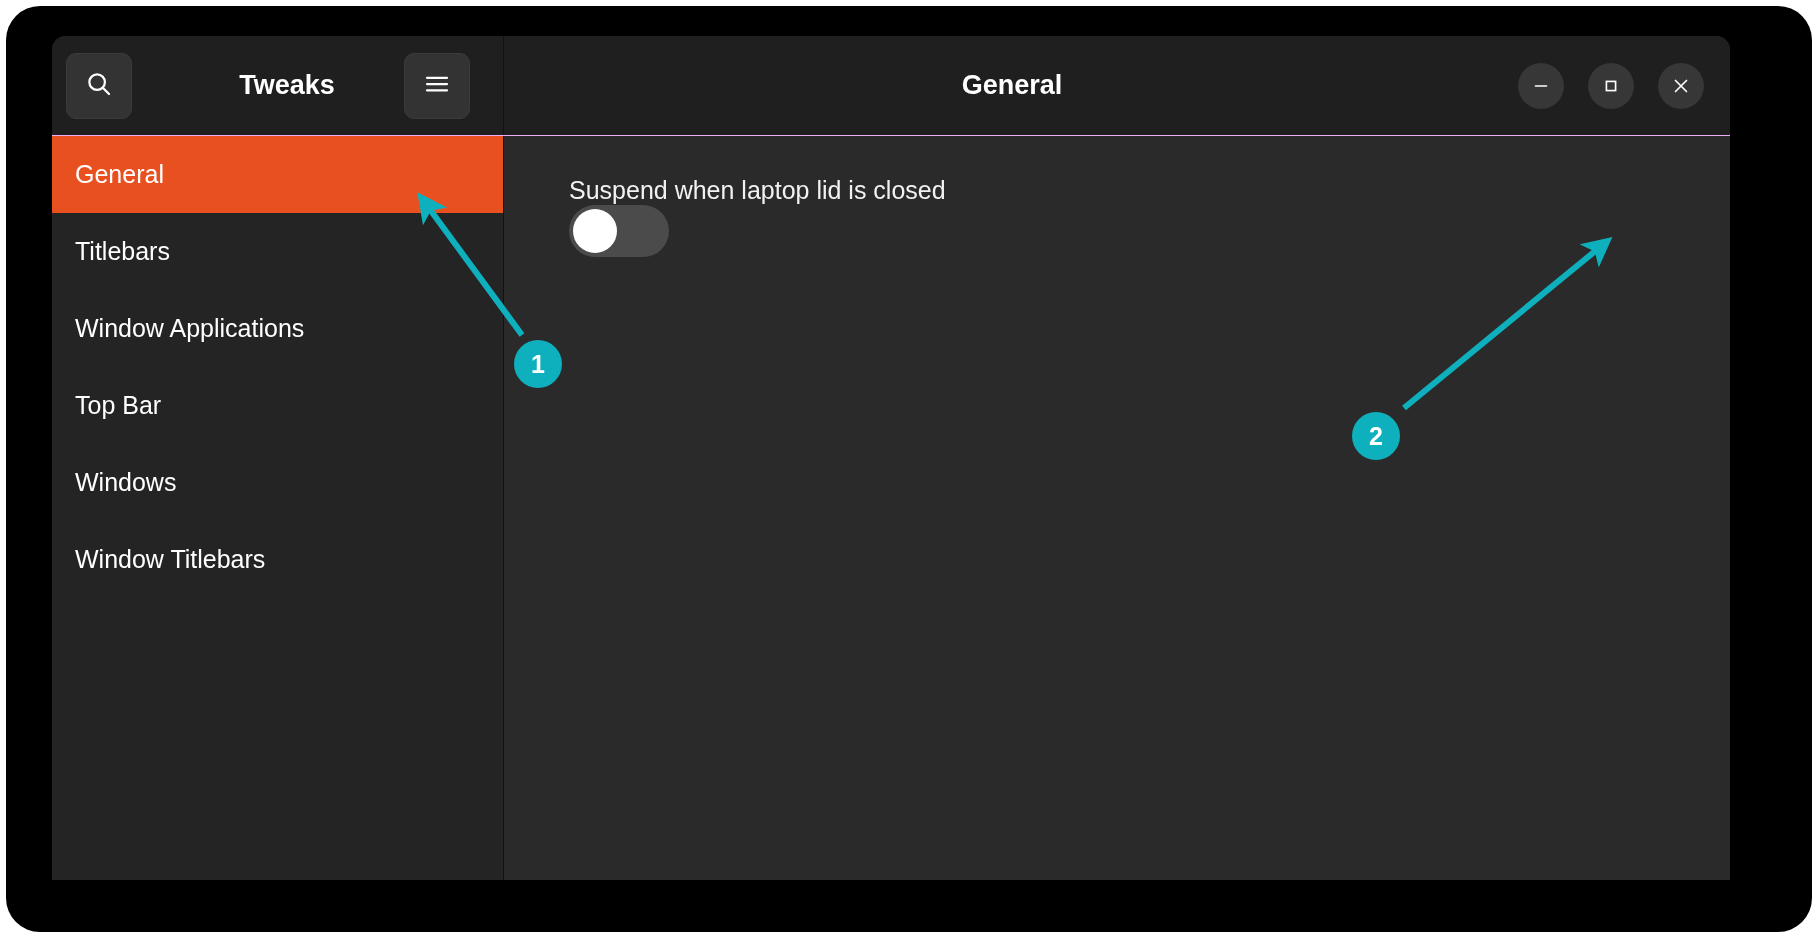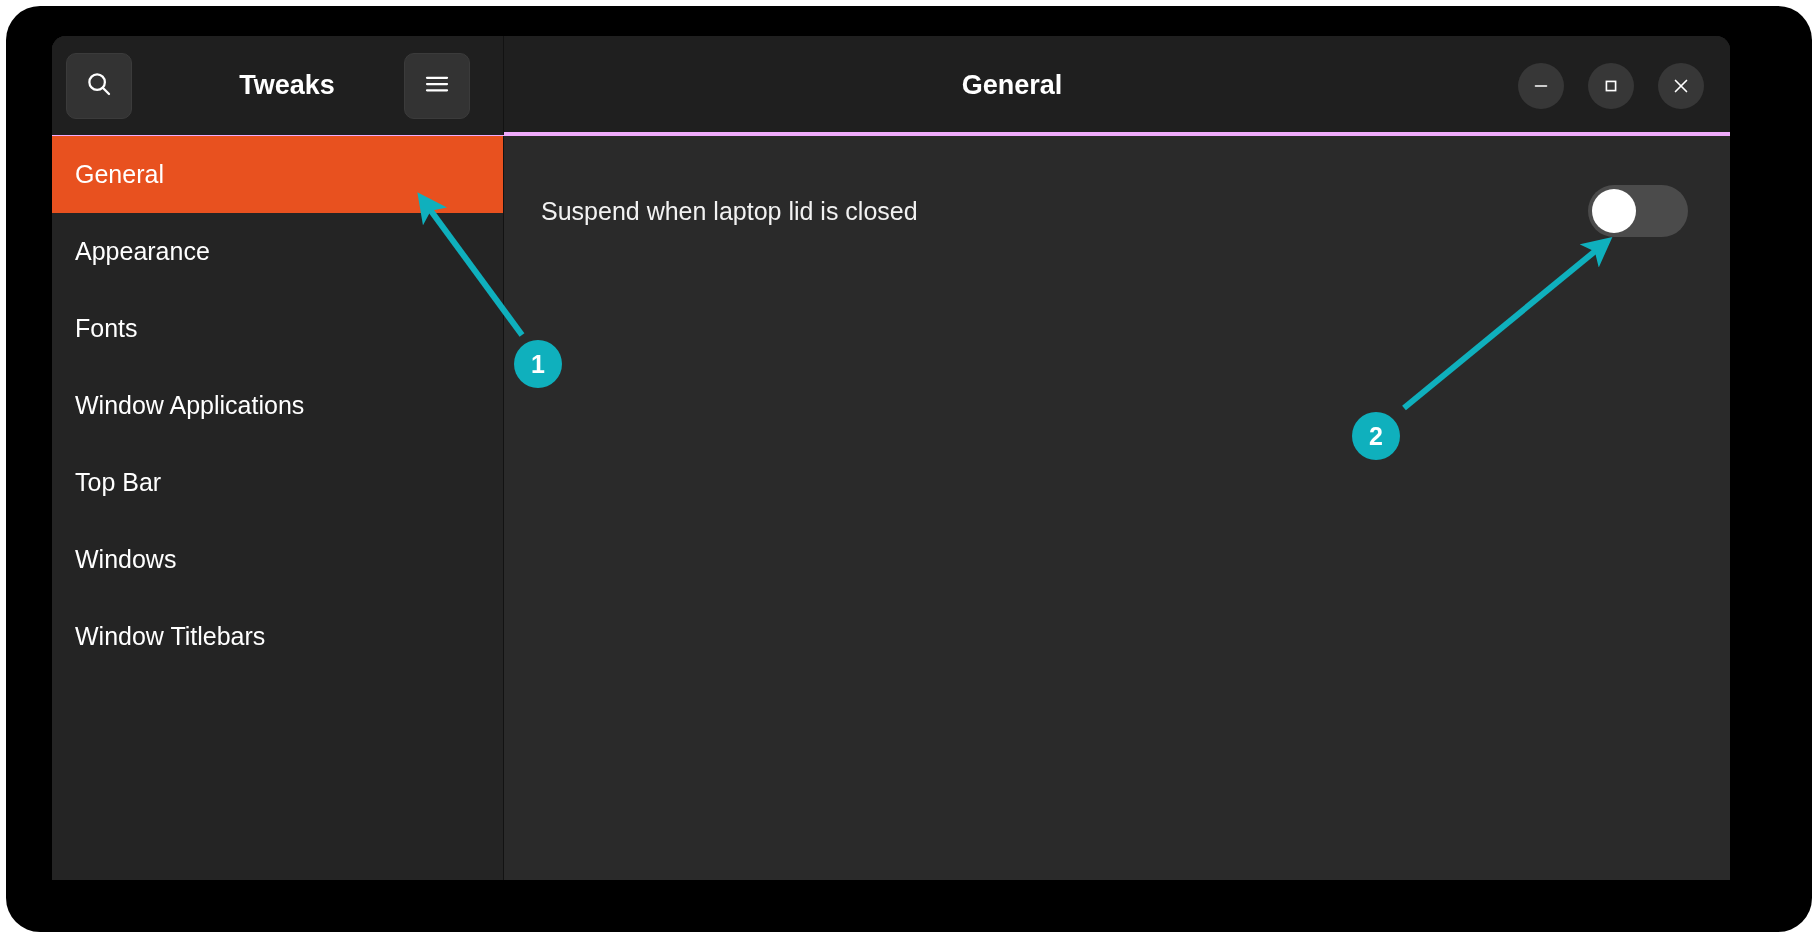--- a/index.html
+++ b/index.html
@@ -42,21 +42,21 @@
     background: #2a2a2a;
   }
 
   
   .headerbar {
     position: absolute;
     left: 0; top: 0;
     width: 100%;
     height: 100px;
     background: #1f1f1f;
-    border-bottom: 4px solid #f0abfc;
+    border-bottom: 1px solid #f0abfc;
   }
   .headerbar-left {
     position: absolute;
     left: 0; top: 0;
     width: 452px;
     height: 99px;
     background: #1f1f1f;
     border-right: 1px solid #121212;
   }
   .hb-btn {
@@ -156,23 +156,23 @@
     height: 744px;
     background: #2a2a2a;
   }
   .setting-row {
     position: absolute;
     left: 0;
     top: 40px;
     width: 100%;
     height: 70px;
     display: flex;
-    align-items: center;
-    padding: 0 42px 0 36px;
+    padding: 0 42px 0 64px;
     justify-content: space-between;
+    flex-direction: column;
   }
   .setting-label {
     color: #f2f2f2;
     font-size: 25px;
   }
   .toggle {
     width: 100px;
     height: 52px;
     border-radius: 26px;
     background: #4b4b4b;
@@ -268,24 +268,21 @@
           </svg>
         </div>
       </div>
     </div>
 
     <div class="sidebar">
       <div class="sidebar-item selected">
         <span>General</span>
       </div>
       <div class="sidebar-item">
-        <span>Appearance</span>
-      </div>
-      <div class="sidebar-item">
-        <span>Fonts</span>
+        <span>Titlebars</span>
       </div>
       <div class="sidebar-item">
         <span>Window Applications</span>
       </div>
       <div class="sidebar-item">
         <span>Top Bar</span>
       </div>
       <div class="sidebar-item">
         <span>Windows</span>
       </div>

